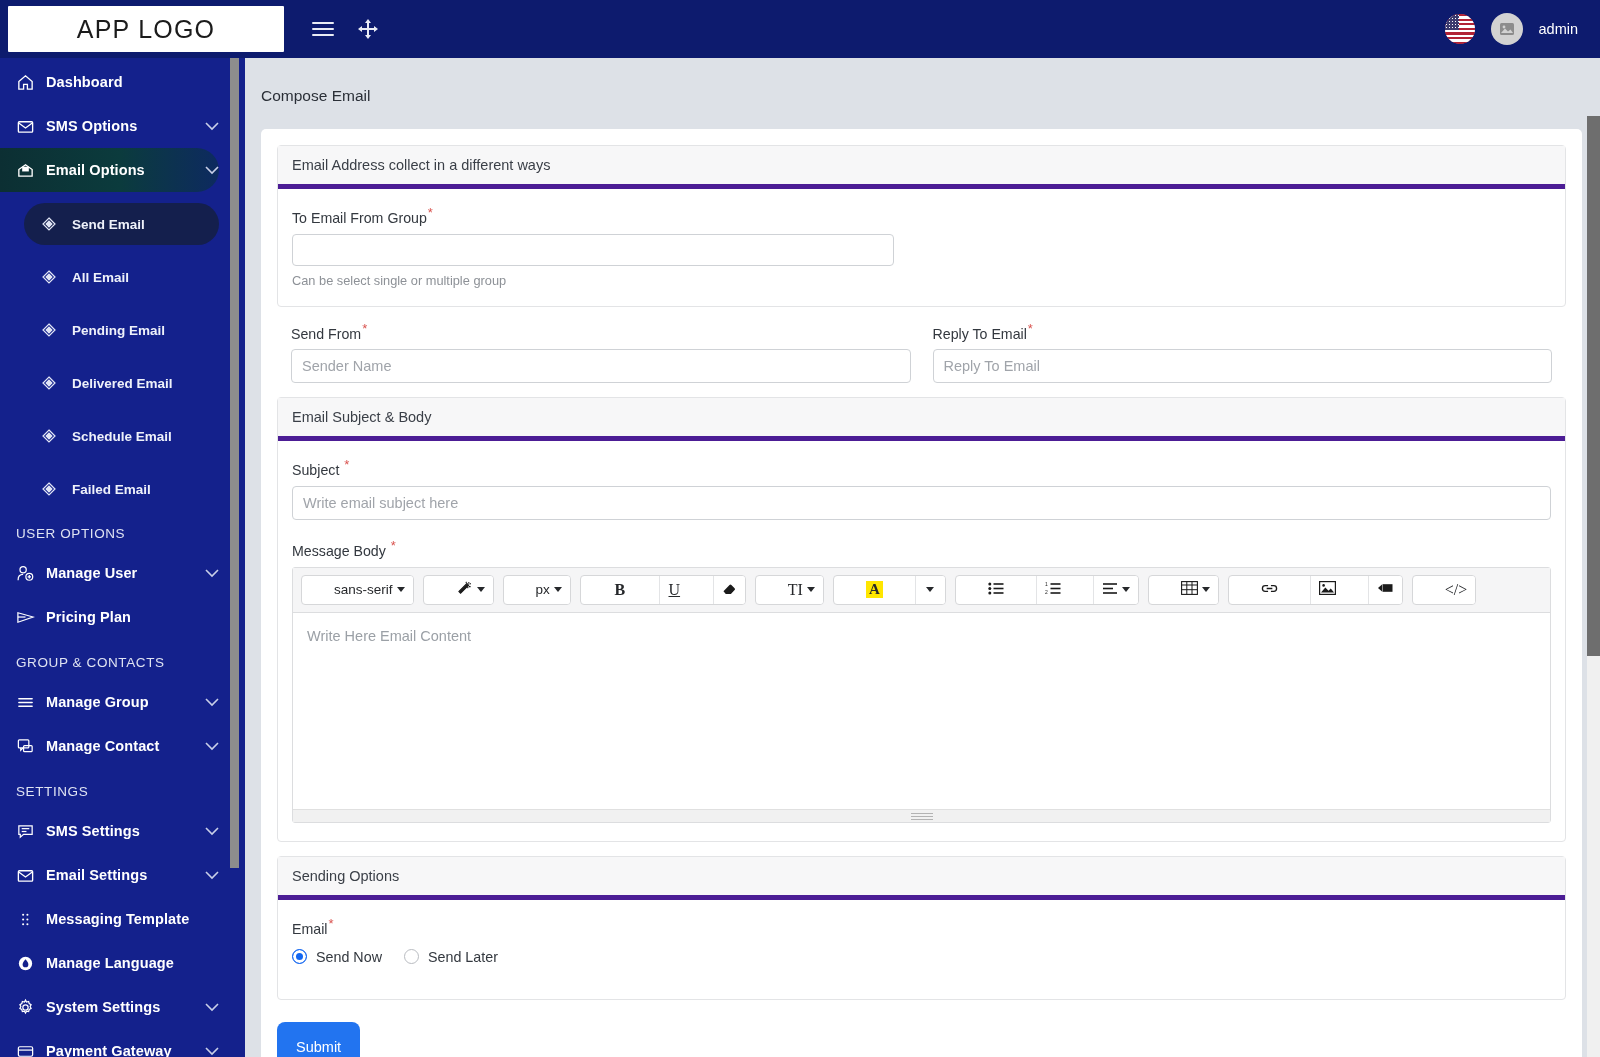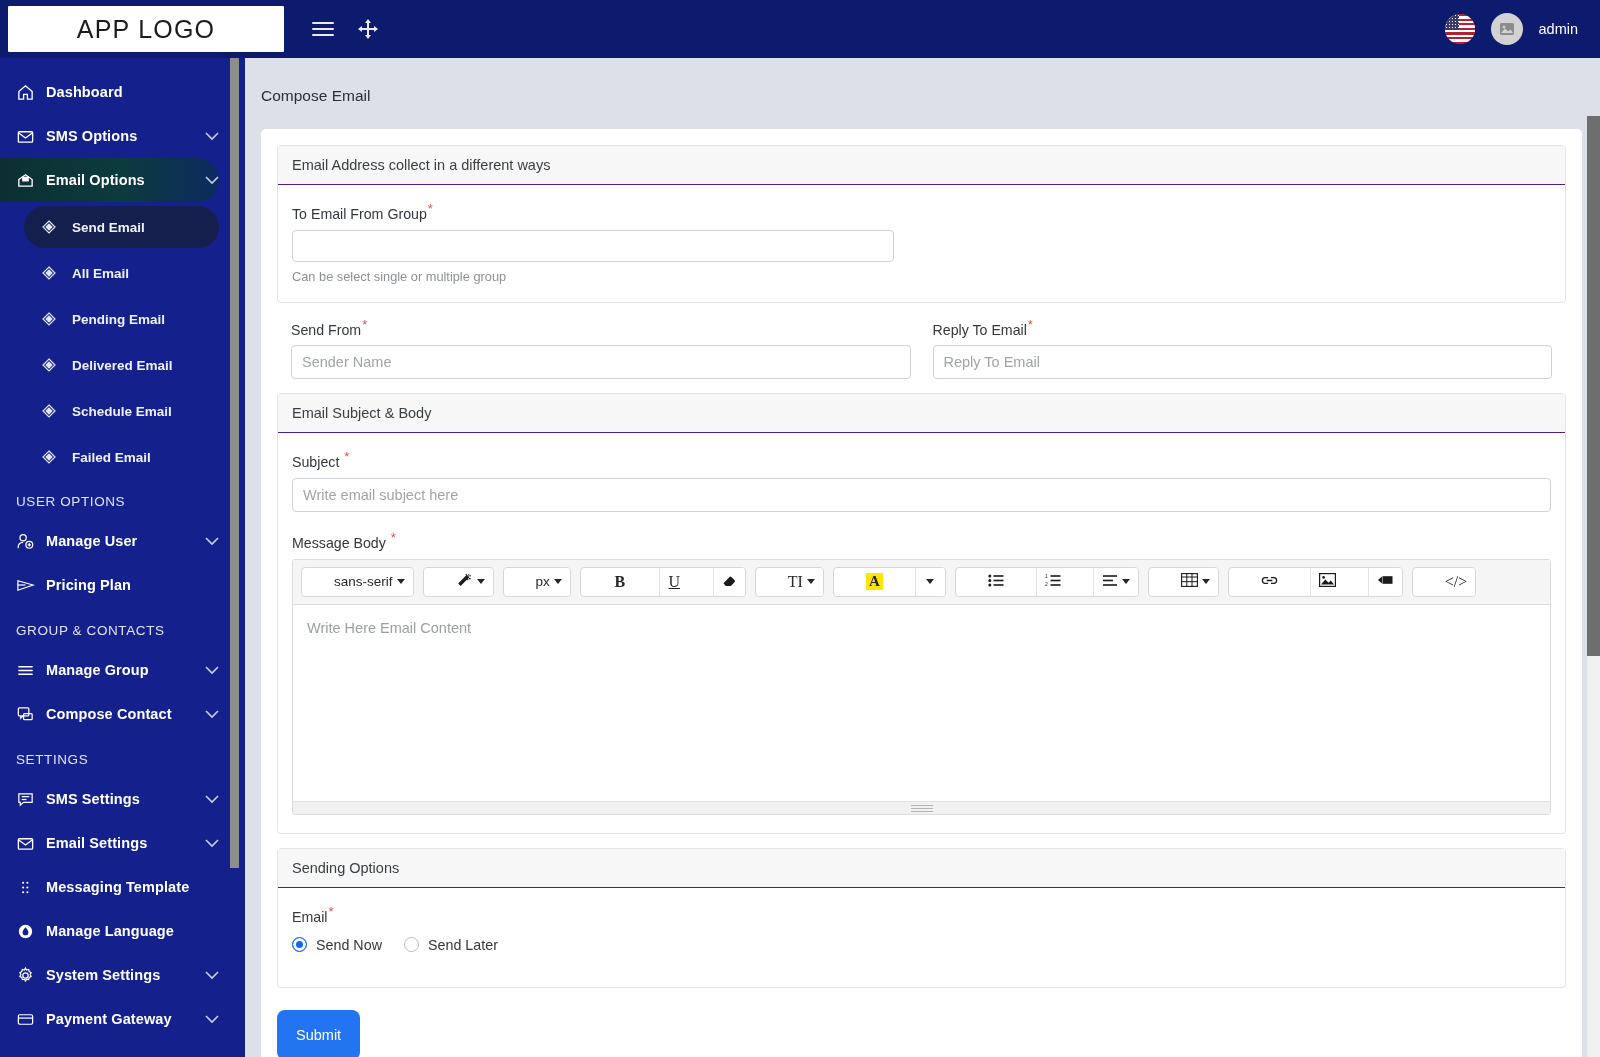--- a/index.html
+++ b/index.html
@@ -42,56 +42,56 @@
   .admin-name { color: #ffffff; font-size: 14.5px; }
 
   
   .body-wrap { display: flex; flex: 1 1 auto; min-height: 0; position: relative; }
 
   
   .sidebar {
     width: 245px; flex: 0 0 245px; background: #14218c; position: relative;
     overflow: hidden; padding-top: 14px;
   }
-  .sb-scroll { position: absolute; inset: 0; padding-top: 12px; padding-right: 12px; }
+  .sb-scroll { position: absolute; inset: 0; padding-top: 2px; padding-right: 12px; }
   .sb-track { position: absolute; right: 3px; top: 0; width: 9px; height: 100%; background: transparent; }
   .sb-thumb { position: absolute; right: 3px; top: 0px; width: 9px; height: 810px; background: #8d8d8d; border-radius: 0; }
 
   .nav-item {
     display: flex; align-items: center; height: 44px; margin: 0 14px 0 0;
     padding-left: 16px; border-radius: 0 22px 22px 0; cursor: pointer; color: #ffffff;
     position: relative;
   }
   .nav-item .ni-ico { width: 30px; display: flex; align-items: center; color: #ffffff; flex: 0 0 30px; }
   .nav-item .ni-label { font-size: 14.5px; font-weight: 700; letter-spacing: .1px; }
   .nav-item .ni-caret { margin-left: auto; color: #c9cfe8; display: flex; }
   .nav-item.active-parent { background: linear-gradient(90deg,#0c2f33 0%, #0b3b3d 55%, #0d2a60 100%); }
   .nav-sub {
-    display: flex; align-items: center; height: 42px; margin: 4px 14px 0 24px;
+    display: flex; align-items: center; height: 42px; margin: 11px 14px 0 24px;
     padding-left: 18px; border-radius: 22px; color: #eef1fa; cursor: pointer;
   }
   .nav-sub.active { background: #141f4d; }
   .nav-sub .ns-ico { width: 30px; flex: 0 0 30px; display: flex; align-items: center; color: #dfe4f5; }
   .nav-sub .ns-label { font-size: 13.5px; font-weight: 700; }
   .nav-head {
     color: #dfe3f2; font-size: 13.5px; letter-spacing: .6px; padding: 16px 0 10px 16px;
     text-transform: uppercase;
   }
 
   
   .main { flex: 1 1 auto; background: #dde1e7; position: relative; overflow: hidden; min-width: 0; }
   .main-inner { padding: 0 18px 0 16px; }
   .page-title { font-size: 15.5px; color: #2a2f37; padding: 29px 0 24px 0; }
   .card {
     background: #ffffff; border-radius: 5px; padding: 16px 16px 22px 16px;
     min-height: 980px;
   }
   .panel { border: 1px solid #e3e4e6; border-radius: 4px; background: #fff; margin-bottom: 14px; }
   .panel-head {
-    background: #f7f7f8; border-bottom: 1px solid #4c1d95; padding: 11px 14px;
+    background: #f7f7f8; border-bottom: 5px solid #4c1d95; padding: 11px 14px;
     font-size: 14.5px; color: #3a3f47;
   }
   .panel-body { padding: 16px 14px 18px 14px; }
   .field-label { font-size: 14.2px; color: #33383f; margin-bottom: 8px; display: inline-block; }
   .req { color: #d9534f; font-size: 13px; vertical-align: super; margin-left: 1px; }
   .input {
     width: 100%; height: 32px; border: 1px solid #cfd2d6; border-radius: 4px;
     font-size: 14.5px; color: #444; padding: 4px 10px; background: #fff;
     font-family: "Liberation Sans", sans-serif;
   }
@@ -328,21 +328,21 @@
           </span>
         </div>
         <div class="nav-item">
           <span class="ni-ico">
             <svg width="19" height="19" viewBox="0 0 20 20" fill="none" stroke="#fff" stroke-width="1.3">
                 <rect x="2.5" y="3" width="11" height="8.5" rx="1"></rect>
                 <path d="M5 11.5 L5 14 L7.5 11.5"></path>
                 <rect x="8" y="9" width="9" height="6.5" rx="1"></rect>
               </svg>
           </span>
-          <span class="ni-label">Compose Contact</span>
+          <span class="ni-label">Manage Contact</span>
           <span class="ni-caret">
             <svg width="14" height="9" viewBox="0 0 14 9" fill="none" stroke="#c9cfe8" stroke-width="1.6">
                 <path d="M1 1 L7 7 L13 1"></path>
               </svg>
           </span>
         </div>
 
         <div class="nav-head">SETTINGS</div>
 
         <div class="nav-item">

